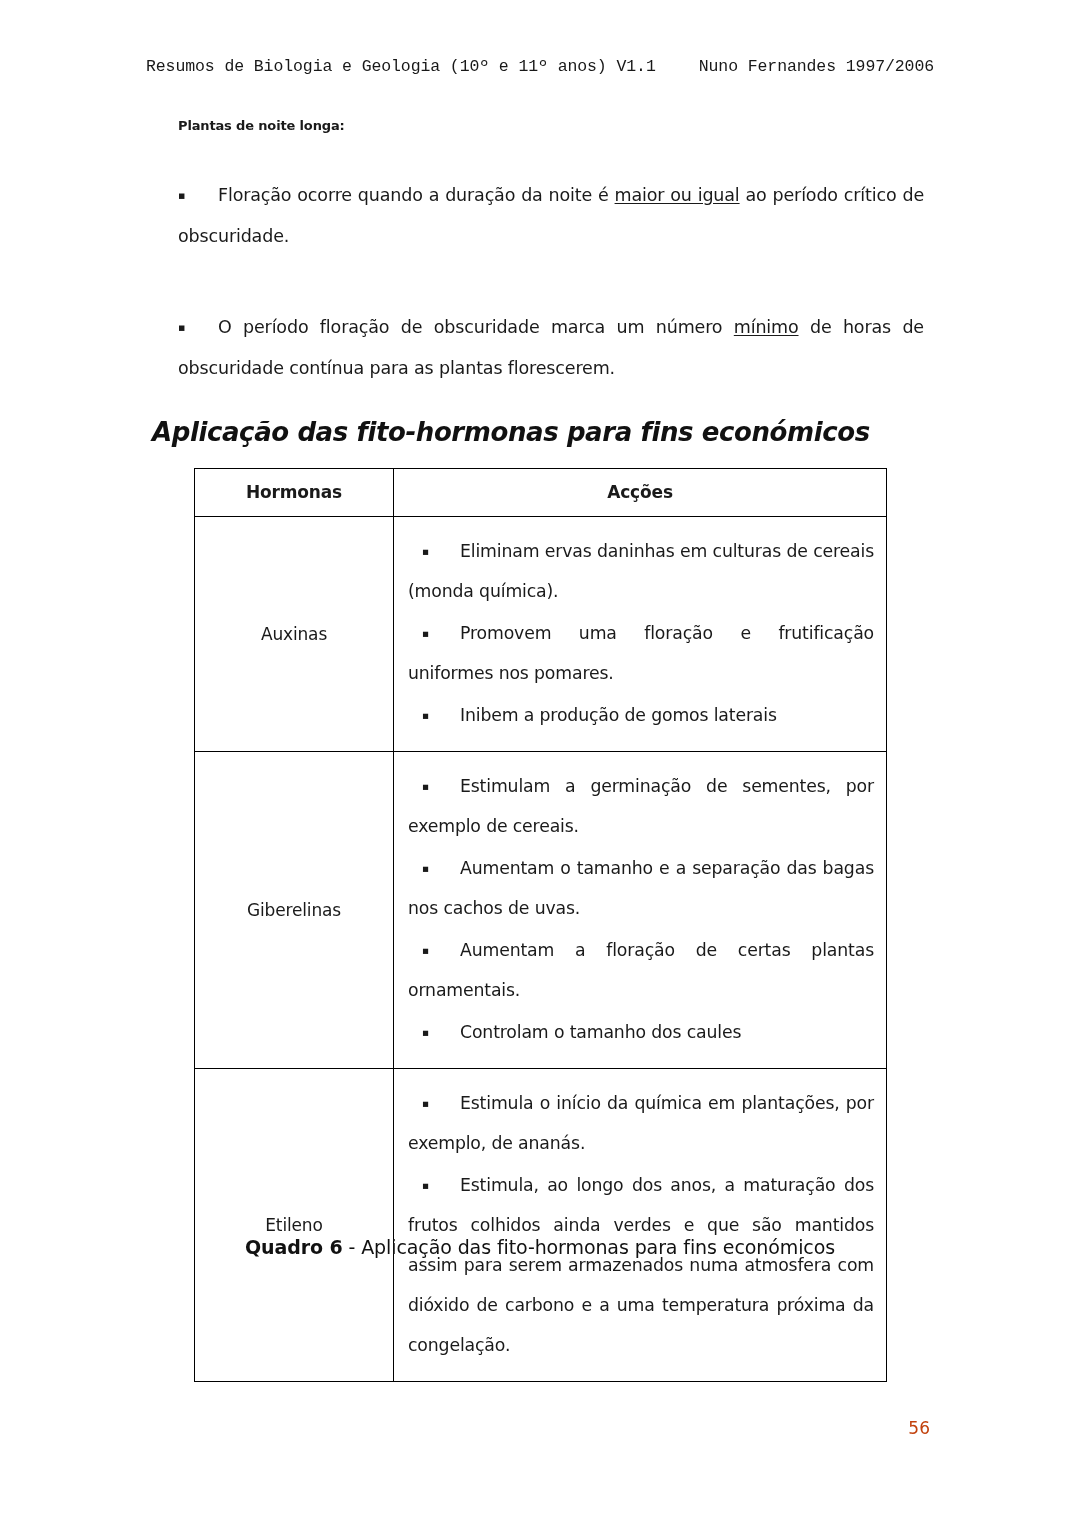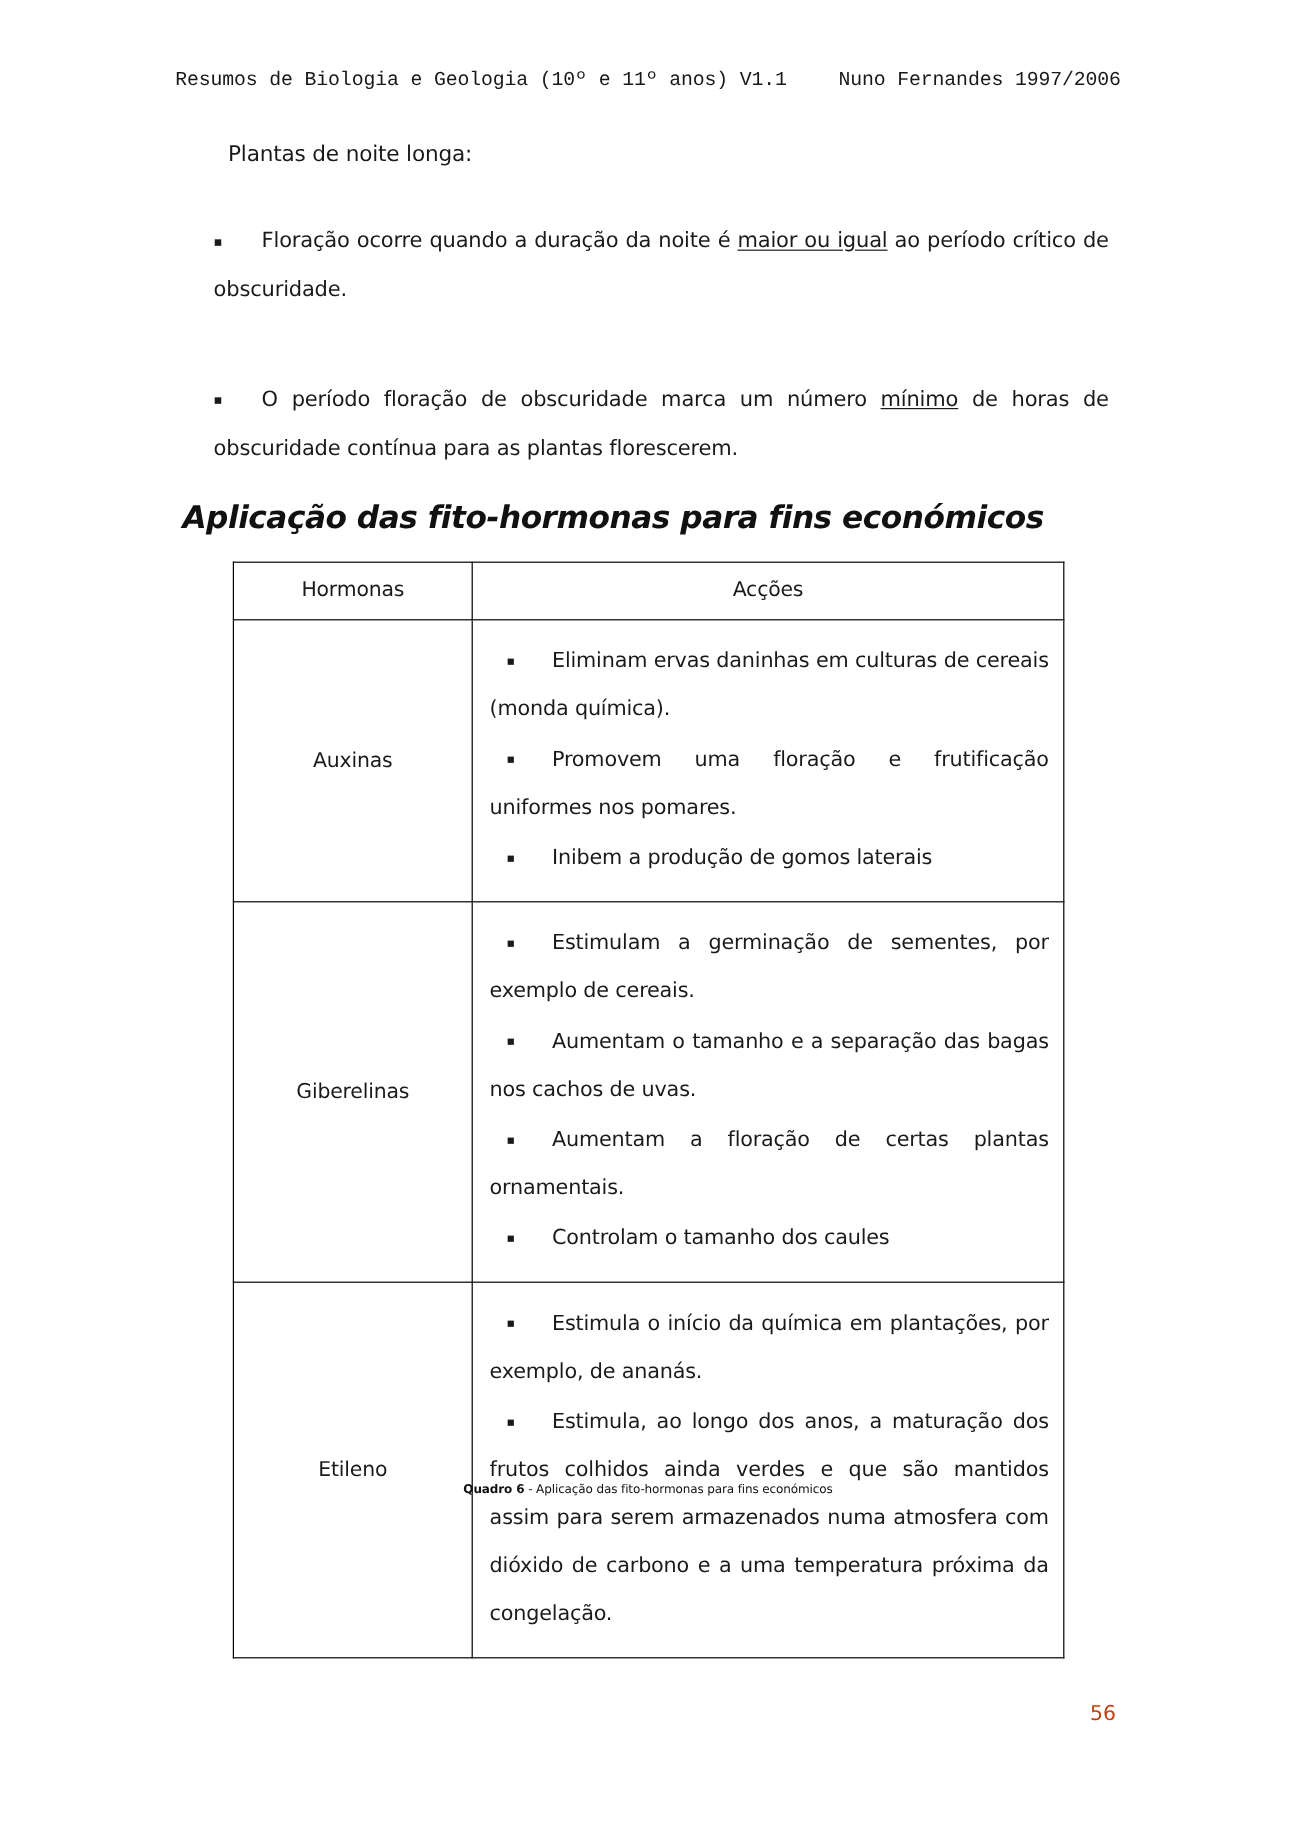--- a/index.html
+++ b/index.html
@@ -39,24 +39,24 @@
 
   
   .content {
     position: absolute;
     top: 118px;
     left: 178px;
     width: 746px;
   }
 
   .subhead {
-    font-weight: normal;
-    font-size: 18px;
-    letter-spacing: -0.15px;
-    margin: 0 0 42px 12px;
+    font-weight: bold;
+    font-size: 13px;
+    letter-spacing: -0.15px;
+    margin: 0 0 42px 0;
   }
 
   .bullet-para {
     position: relative;
     font-size: 17.5px;
     line-height: 41px;
     text-align: justify;
     margin: 0 0 50px 0;
     letter-spacing: -0.15px;
   }
@@ -98,21 +98,21 @@
     border-collapse: collapse;
     table-layout: fixed;
   }
   .quadro th, .quadro td {
     border: 1.6px solid #000000;
     vertical-align: middle;
     font-size: 17px;
     letter-spacing: -0.15px;
   }
   .quadro th {
-    font-weight: normal;
+    font-weight: bold;
     padding: 13px 0 14px 0;
   }
   .col-horm { width: 199px; }
   .col-acc  { width: 493px; }
 
   .cell-hormone {
     text-align: center;
     padding: 0 4px;
     margin-top: 40px;
   }
@@ -143,21 +143,21 @@
   .act-item.nojustify .act-text { text-align: left; }
   .act-item.nojustify { text-align: left; }
 
   
   .caption {
     position: absolute;
     top: 1236px;
     left: 0;
     width: 1080px;
     text-align: center;
-    font-size: 10px;
+    font-size: 19px;
     letter-spacing: -0.1px;
     color: #111111;
   }
   .caption .cap-label { font-weight: bold; }
 
   
   .page-number {
     position: absolute;
     top: 1418px;
     right: 150px;

